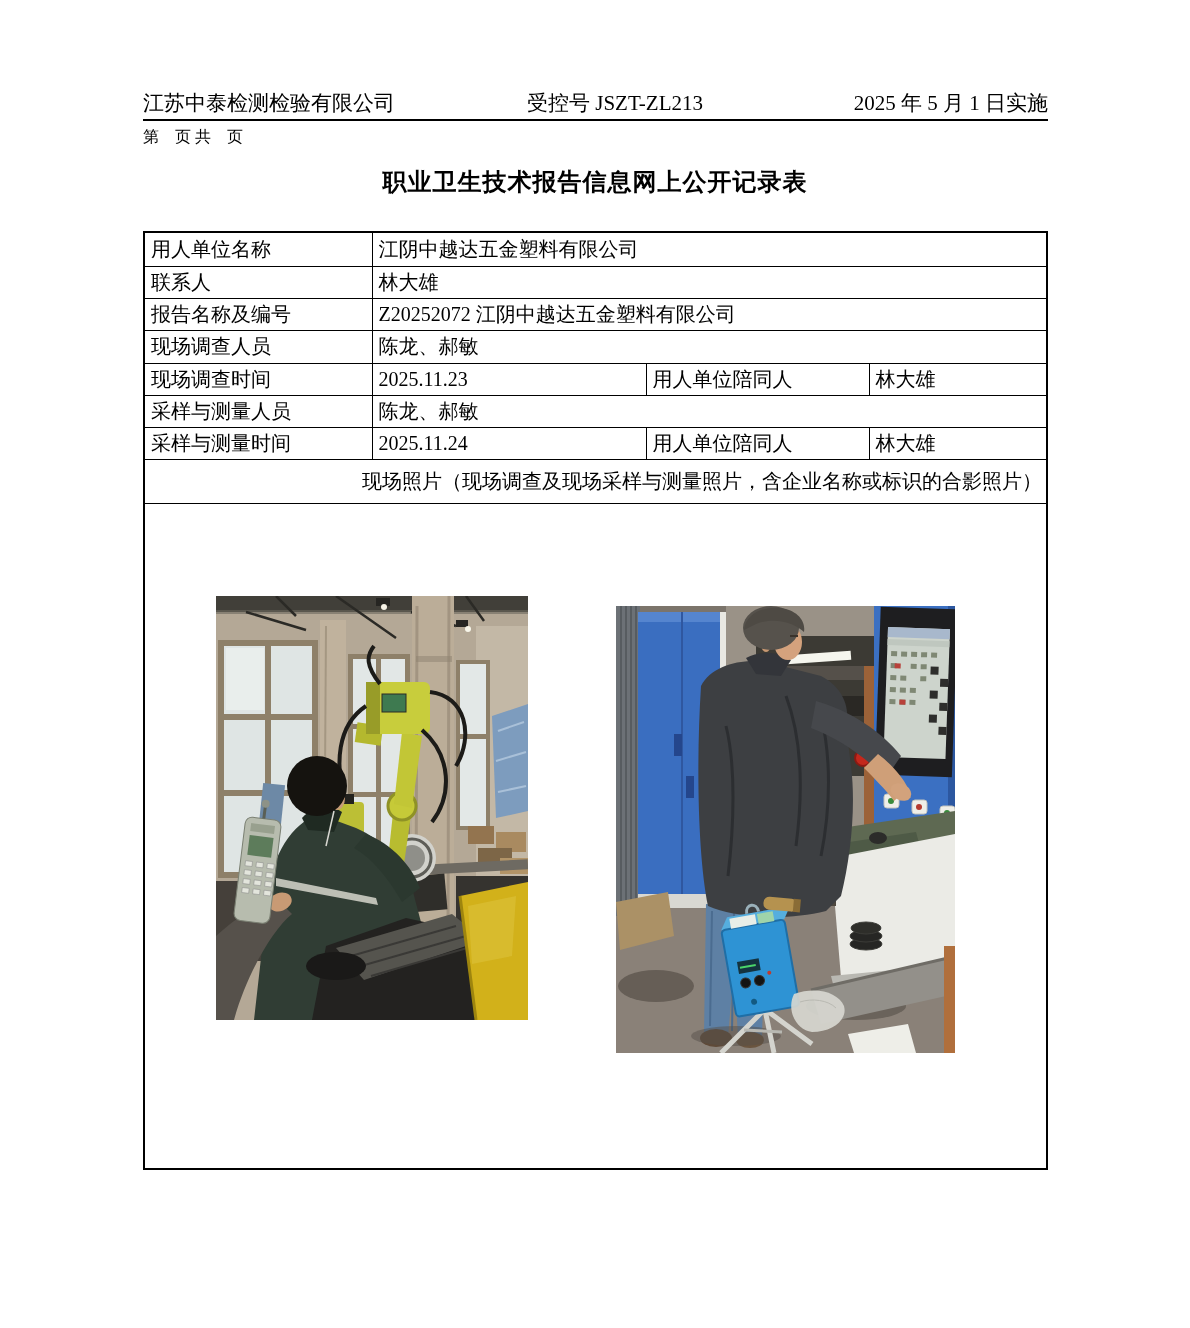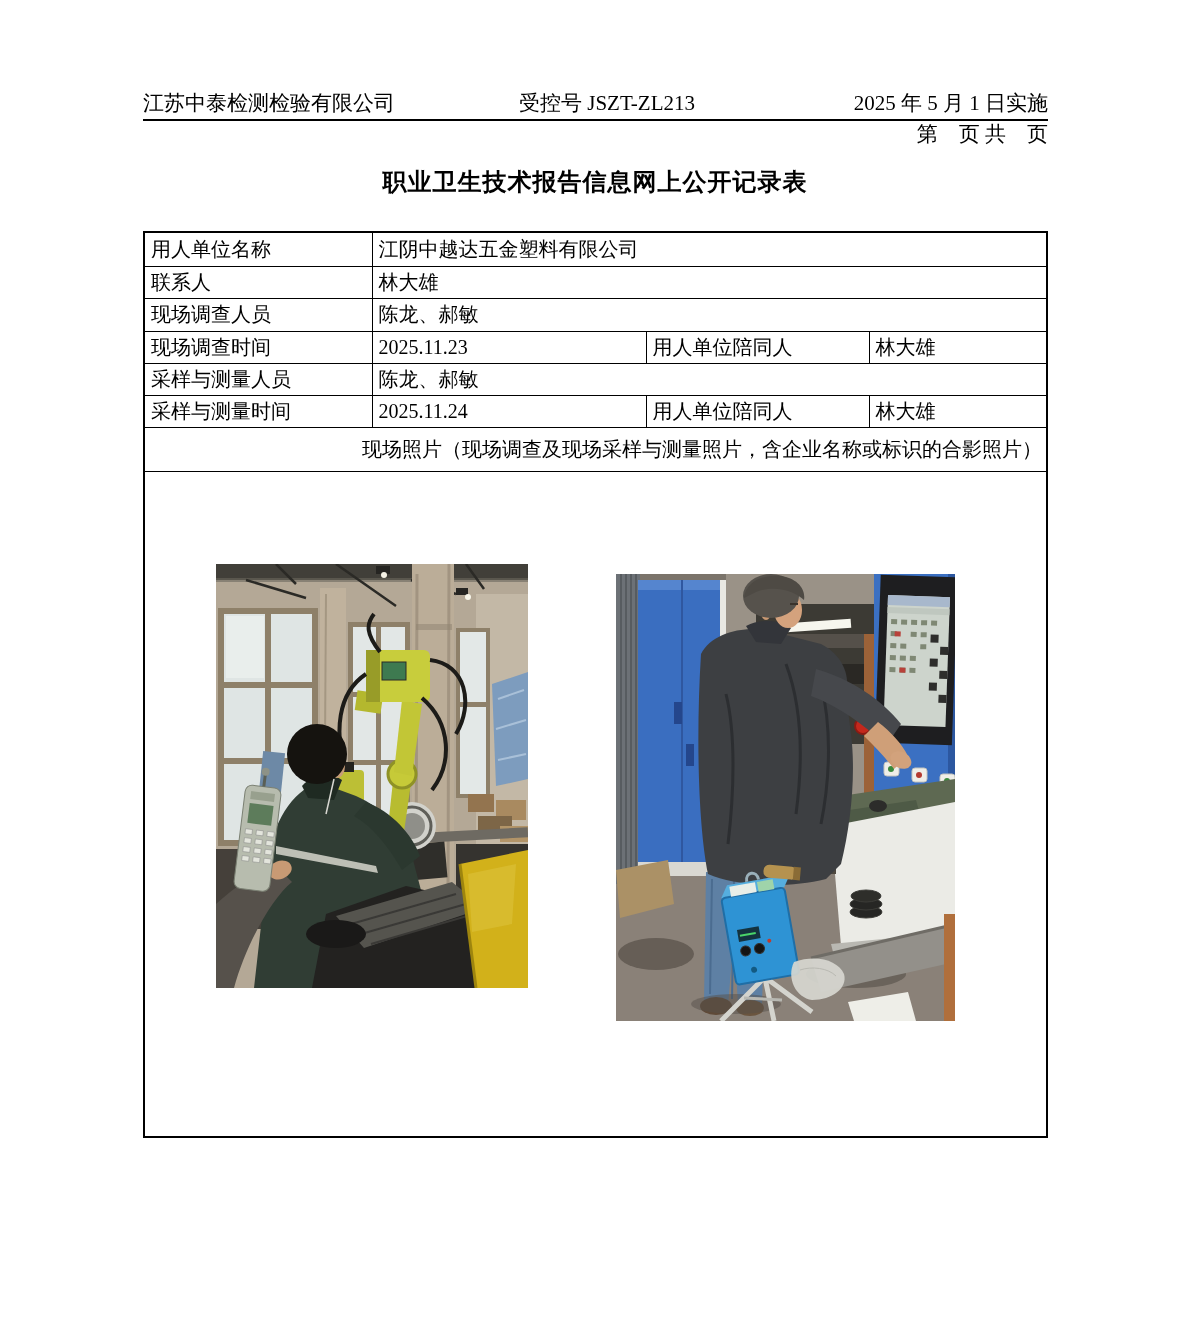--- a/index.html
+++ b/index.html
@@ -2,23 +2,23 @@
 <html><head>
 <meta charset="utf-8">
 <style>
   html,body{margin:0;padding:0;background:#ffffff;}
   .page{position:relative;width:1190px;height:1328px;background:#ffffff;color:#000;
         font-family:"Liberation Serif","DejaVu Serif",serif;overflow:hidden;}
 
   
   .hdr{position:absolute;left:143px;top:84px;width:905px;height:35px;border-bottom:2px solid #000;font-size:21px;}
   .hdr .company{position:absolute;left:0;bottom:2px;}
-  .hdr .ctrl{position:absolute;left:376px;bottom:2px;}
+  .hdr .ctrl{position:absolute;left:384px;bottom:2px;}
   .hdr .date{position:absolute;right:0;bottom:2px;}
-  .pageline{position:absolute;left:143px;top:120px;width:905px;text-align:right;font-size:21px;}
+  .pageline{position:absolute;left:143px;top:127px;width:905px;text-align:left;font-size:16px;}
 
   .title{position:absolute;left:0;top:166px;width:100%;text-align:center;
          font-family:"Liberation Sans","DejaVu Sans",sans-serif;font-weight:bold;
          font-size:24px;letter-spacing:1px;}
 
   
   table.doc{position:absolute;left:143px;top:231px;width:903px;border-collapse:collapse;
             table-layout:fixed;border:2px solid #000;}
   table.doc td{border:1px solid #000;font-size:20px;padding:2px 4px 2px 6px;
                vertical-align:middle;white-space:nowrap;overflow:hidden;line-height:1.15;}
@@ -53,20 +53,24 @@
         <col style="width:178px">
       </colgroup>
     <tbody>
         <tr class="h34">
       <td>用人单位名称</td>
       <td colspan="3">江阴中越达五金塑料有限公司</td>
     </tr>
     <tr class="h32">
       <td>联系人</td>
       <td colspan="3">林大雄</td>
+    </tr>
+    <tr class="h32">
+      <td>报告名称及编号</td>
+      <td colspan="3">Z20252072 江阴中越达五金塑料有限公司</td>
     </tr>
     <tr class="h33">
       <td>现场调查人员</td>
       <td colspan="3">陈龙、郝敏</td>
     </tr>
     <tr class="h32">
       <td>现场调查时间</td>
       <td>2025.11.23</td>
       <td>用人单位陪同人</td>
       <td>林大雄</td>

